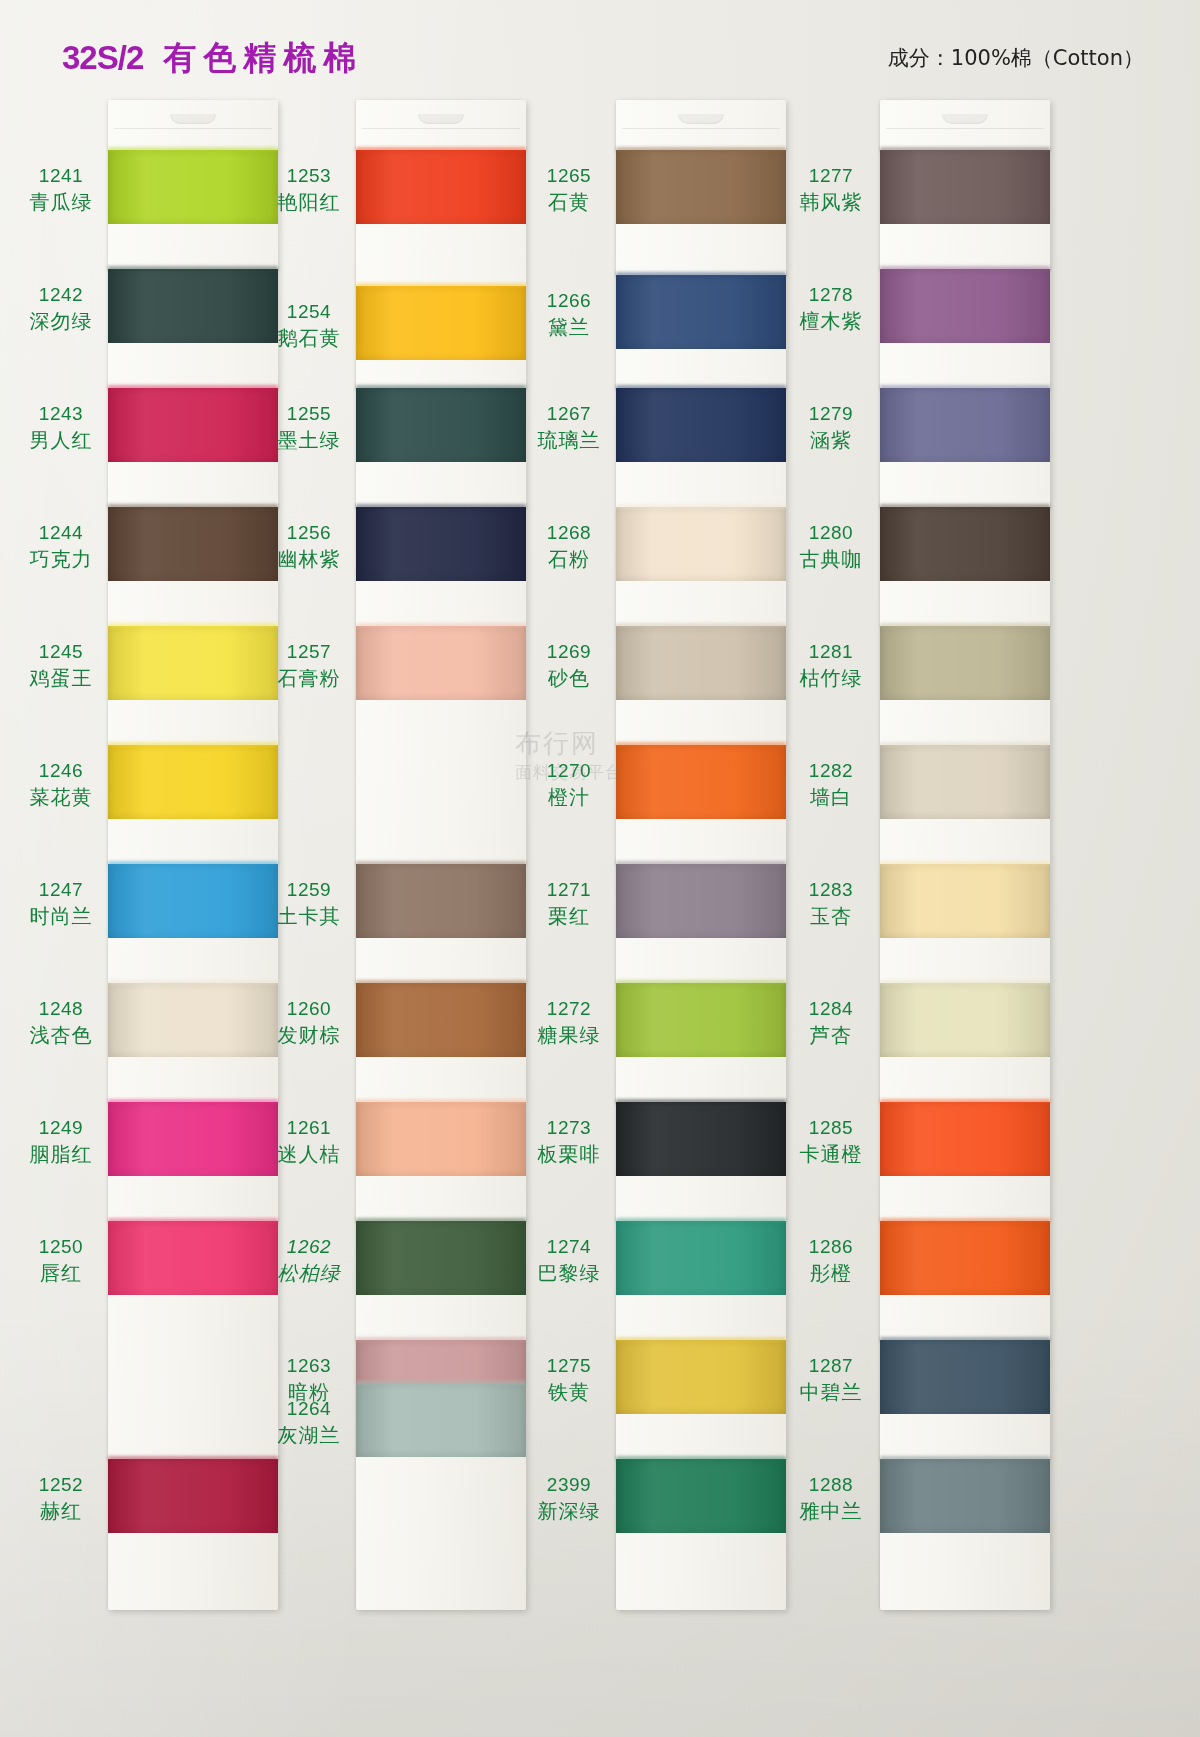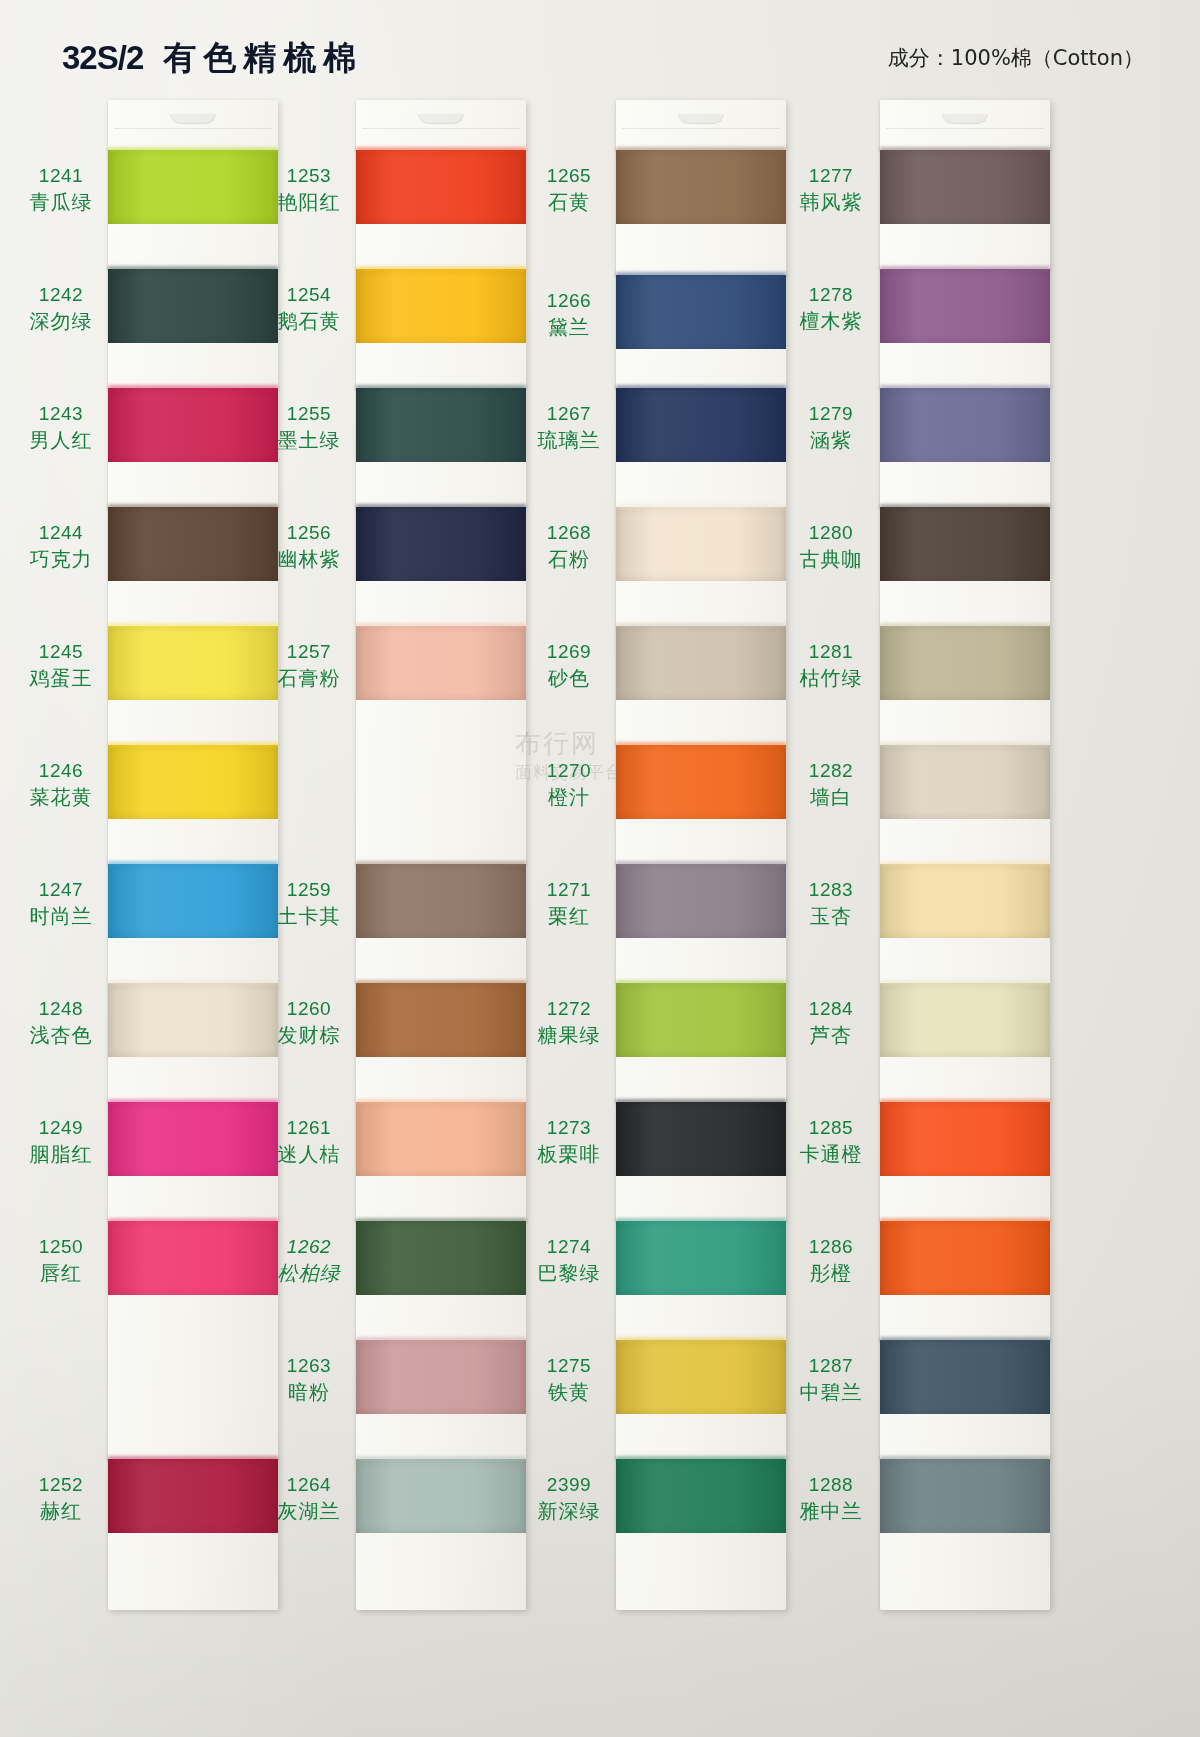--- a/index.html
+++ b/index.html
@@ -21,21 +21,21 @@
     background:
       linear-gradient(95deg, rgba(255,255,255,.30) 0%, rgba(255,255,255,0) 38%),
       linear-gradient(0deg, rgba(0,0,0,.05) 0%, rgba(0,0,0,0) 25%);
     pointer-events:none;
   }
 
   
   .header{position:absolute;top:0;left:0;right:0;height:92px;}
   .title{
     position:absolute;left:62px;top:36px;
-    font-size:33px;font-weight:bold;color:#0f172a;
+    font-size:33px;font-weight:bold;color:#a21caf;
     letter-spacing:1px;white-space:nowrap;text-align:right;
   }
   .title .code{font-family:"Liberation Sans",sans-serif;letter-spacing:-1px;}
   .title .cn{margin-left:20px;letter-spacing:7px;font-family:"DejaVu Sans",sans-serif;}
   .compo{
     position:absolute;right:56px;top:44px;
     font-size:21px;color:#232323;white-space:nowrap;
     font-family:"DejaVu Sans",sans-serif;
   }
 
@@ -183,21 +183,21 @@
     </div>
   <div class="column col1">
     <div class="strip">
         <div class="notch"></div>
         <div class="hangline"></div>
       </div>
   <div class="row" style="top: 58px;">
         <div class="swatch" style="background: rgb(239, 60, 28);"></div>
         <div class="label"><span class="num">1253</span><span class="nm">艳阳红</span></div>
       </div>
-      <div class="row" style="top: 177px;">
+      <div class="row" style="top: 194px;">
         <div class="swatch" style="background: rgb(252, 190, 23);"></div>
         <div class="label"><span class="num">1254</span><span class="nm">鹅石黄</span></div>
       </div>
       <div class="row" style="top: 296px;">
         <div class="swatch" style="background: rgb(43, 74, 72);"></div>
         <div class="label"><span class="num">1255</span><span class="nm">墨土绿</span></div>
       </div>
       <div class="row" style="top: 415px;">
         <div class="swatch" style="background: rgb(35, 40, 69);"></div>
         <div class="label"><span class="num">1256</span><span class="nm">幽林紫</span></div>
@@ -219,21 +219,21 @@
         <div class="label"><span class="num">1261</span><span class="nm">迷人桔</span></div>
       </div>
       <div class="row" style="top: 1129px; font-style: italic;">
         <div class="swatch" style="background: rgb(61, 92, 58);"></div>
         <div class="label"><span class="num">1262</span><span class="nm">松柏绿</span></div>
       </div>
       <div class="row" style="top: 1248px;">
         <div class="swatch" style="background: rgb(204, 154, 155);"></div>
         <div class="label"><span class="num">1263</span><span class="nm">暗粉</span></div>
       </div>
-      <div class="row" style="top: 1367px;">
+      <div class="row" style="top: 1291px;">
         <div class="swatch" style="background: rgb(168, 188, 181);"></div>
         <div class="label"><span class="num">1264</span><span class="nm">灰湖兰</span></div>
       </div>
     </div>
   <div class="column col2">
     <div class="strip">
         <div class="notch"></div>
         <div class="hangline"></div>
       </div>
   <div class="row" style="top: 58px;">

